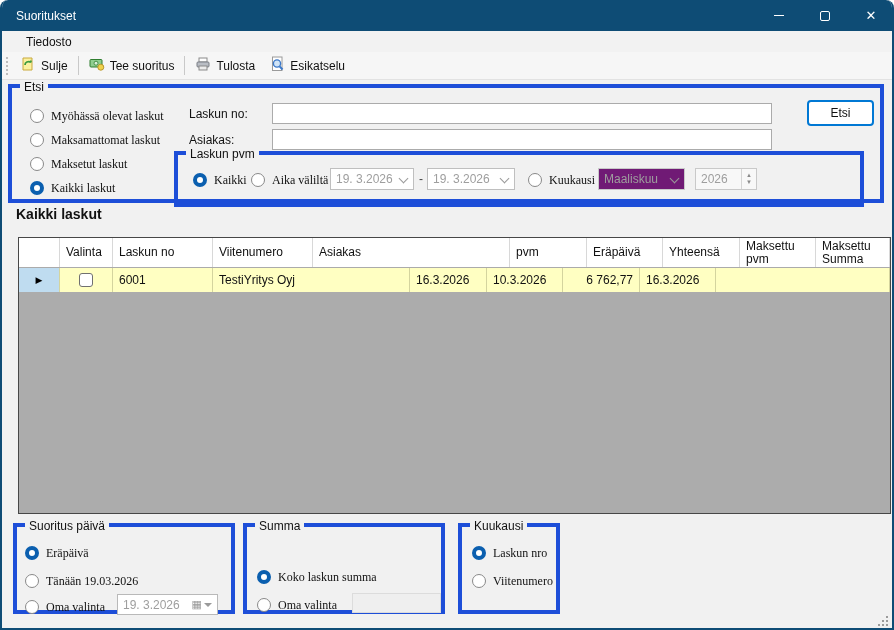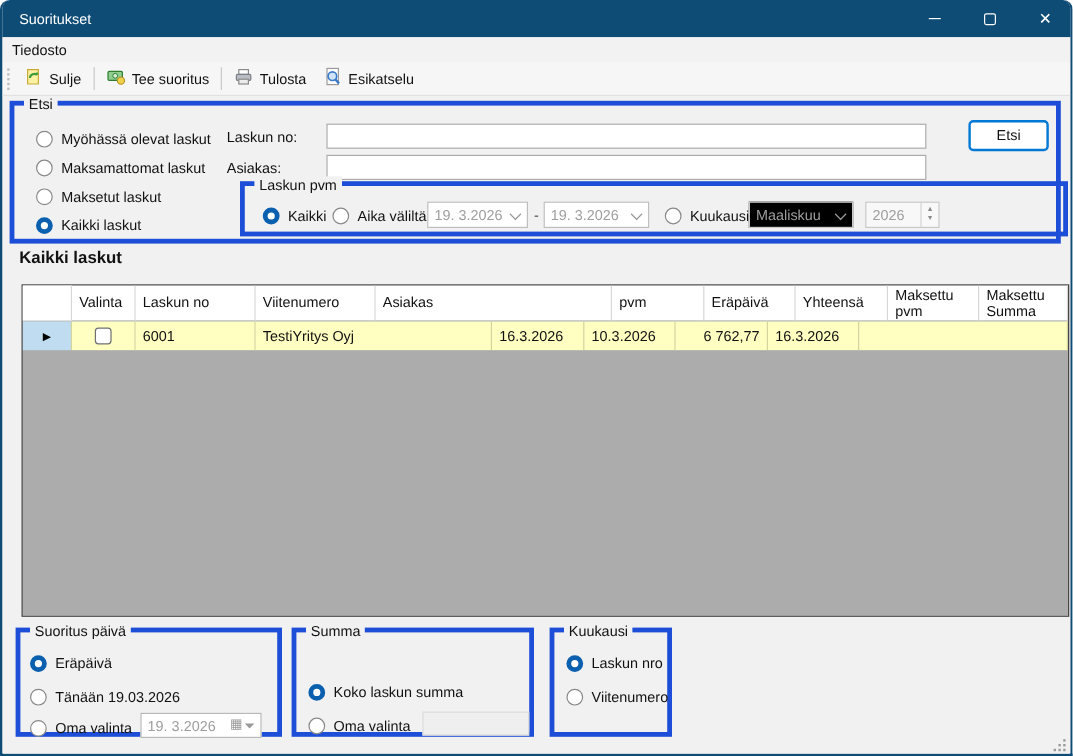--- a/index.html
+++ b/index.html
@@ -17,49 +17,49 @@
     background:#0E4C75; border-radius:8px 8px 0 0; display:flex; align-items:center; }
   .titlebar .title { color:#fff; font-size:12px; padding-left:16px; }
   .win-controls { margin-left:auto; display:flex; height:31px; }
   .wc { width:46px; height:31px; display:flex; align-items:center; justify-content:center; color:#fff; }
   .wc .bar { width:10px; height:1px; background:#fff; }
   .wc .sq { width:10px; height:10px; border:1px solid #fff; border-radius:2px; }
   .wc .x { font-size:13px; line-height:13px; }
 
   
   .menubar { position:absolute; left:0; top:31px; width:890px; height:21px; background:#F2F2F2; display:flex; align-items:center; }
-  .menu-item { padding:2px 8px; }
+  .menu-item { padding:2px 24px; }
   .toolbar { position:absolute; left:0; top:52px; width:890px; height:28px; background:#F6F6F6;
     border-bottom:1px solid #E2E2E2; display:flex; align-items:center; padding-left:3px; }
   .tb-grip { width:4px; height:18px; border-left:2px dotted #BDBDBD; margin:0 3px 0 1px; }
   .tbtn { display:flex; align-items:center; gap:5px; padding:3px 7px; background:transparent; border:none;
     font-family:"Liberation Sans", sans-serif; font-size:12px; color:#111; }
   .tb-sep { width:1px; height:19px; background:#C9C9C9; margin:0 3px; }
 
   
   .content { position:absolute; left:0; top:80px; width:890px; height:548px; background:#F1F1F1; }
 
   .fieldset { position:absolute; border:4px solid #1d4ed8; }
   .legend { position:absolute; top:-8px; left:8px; background:#F1F1F1; padding:0 4px; font-size:12px; }
 
-  .radio-row { position:absolute; display:flex; align-items:center; gap:7px; height:16px; white-space:nowrap; }
+  .radio-row { position:absolute; display:flex; align-items:center; gap:7px; height:16px; white-space:nowrap;font-family:Liberation Serif, serif; }
   .radio { width:14px; height:14px; border-radius:50%; background:#fff; border:1px solid #898989; flex:0 0 auto; }
   .radio.on { border:4.5px solid #0B5FAF; }
 
   .field-label { position:absolute; white-space:nowrap; }
   .textbox { position:absolute; background:#fff; border:1px solid #ABABAB; font-family:"Liberation Sans", sans-serif;
     font-size:12px; padding:0 5px; }
   .textbox:disabled, .textbox.disabled { background:#EFEFEF; border-color:#DCDCDC; }
 
   .btn-primary { position:absolute; background:#fff; border:2px solid #0078D4; border-radius:4px;
     font-family:"Liberation Sans", sans-serif; font-size:12px; color:#111; }
 
   .combo { position:absolute; background:#fff; border:1px solid #BFBFBF; display:flex; align-items:center;
     font-size:12px; color:#9E9E9E; padding:0 5px; }
-  .combo.gray { background:#000000; border-color:#C9C9C9; }
+  .combo.gray { background:#701a75; border-color:#C9C9C9; }
   .chev { margin-left:auto; width:9px; height:9px; position:relative; }
   .chev::after { content:""; position:absolute; left:1px; top:0px; width:6px; height:6px;
     border-right:1.5px solid #9A9A9A; border-bottom:1.5px solid #9A9A9A; transform:rotate(45deg); }
   .dash { position:absolute; color:#444; }
 
   .spinner { position:absolute; background:#F8F8F8; border:1px solid #C9C9C9; display:flex; align-items:center;
     color:#9E9E9E; }
   .spinner .val { padding:0 5px; flex:1; }
   .spin-btns { width:15px; align-self:stretch; border-left:1px solid #D5D5D5; display:flex; flex-direction:column;
     align-items:center; justify-content:center; color:#8A8A8A; font-size:6px; line-height:7px; }
@@ -181,21 +181,21 @@
       </div>
 
       <span class="field-label" style="left:177px; top:19px;">Laskun no:</span>
       <input class="textbox" style="left: 260px; top: 15px; width: 500px; height: 21px;" value="">
 
       <span class="field-label" style="left:177px; top:45px;text-align:right;">Asiakas:</span>
       <input class="textbox" style="left: 260px; top: 41px; width: 500px; height: 21px;" value="">
 
       <button class="btn-primary" style="left:795px; top:12px; width:67px; height:26px;">Etsi</button>
 
-      <div class="fieldset" style="left:188px; top:63px; width:690px; height:46px;">
+      <div class="fieldset" style="left:162px; top:63px; width:690px; height:56px;">
         <span class="legend" style="background:#F1F1F1;">Laskun pvm</span>
 
         <div class="radio-row" style="left:15px; top:17px;">
           <span class="radio on"></span>
           <span>Kaikki</span>
         </div>
         <div class="radio-row" style="left:73px; top:17px;">
           <span class="radio"></span>
           <span>Aika väliltä</span>
         </div>

